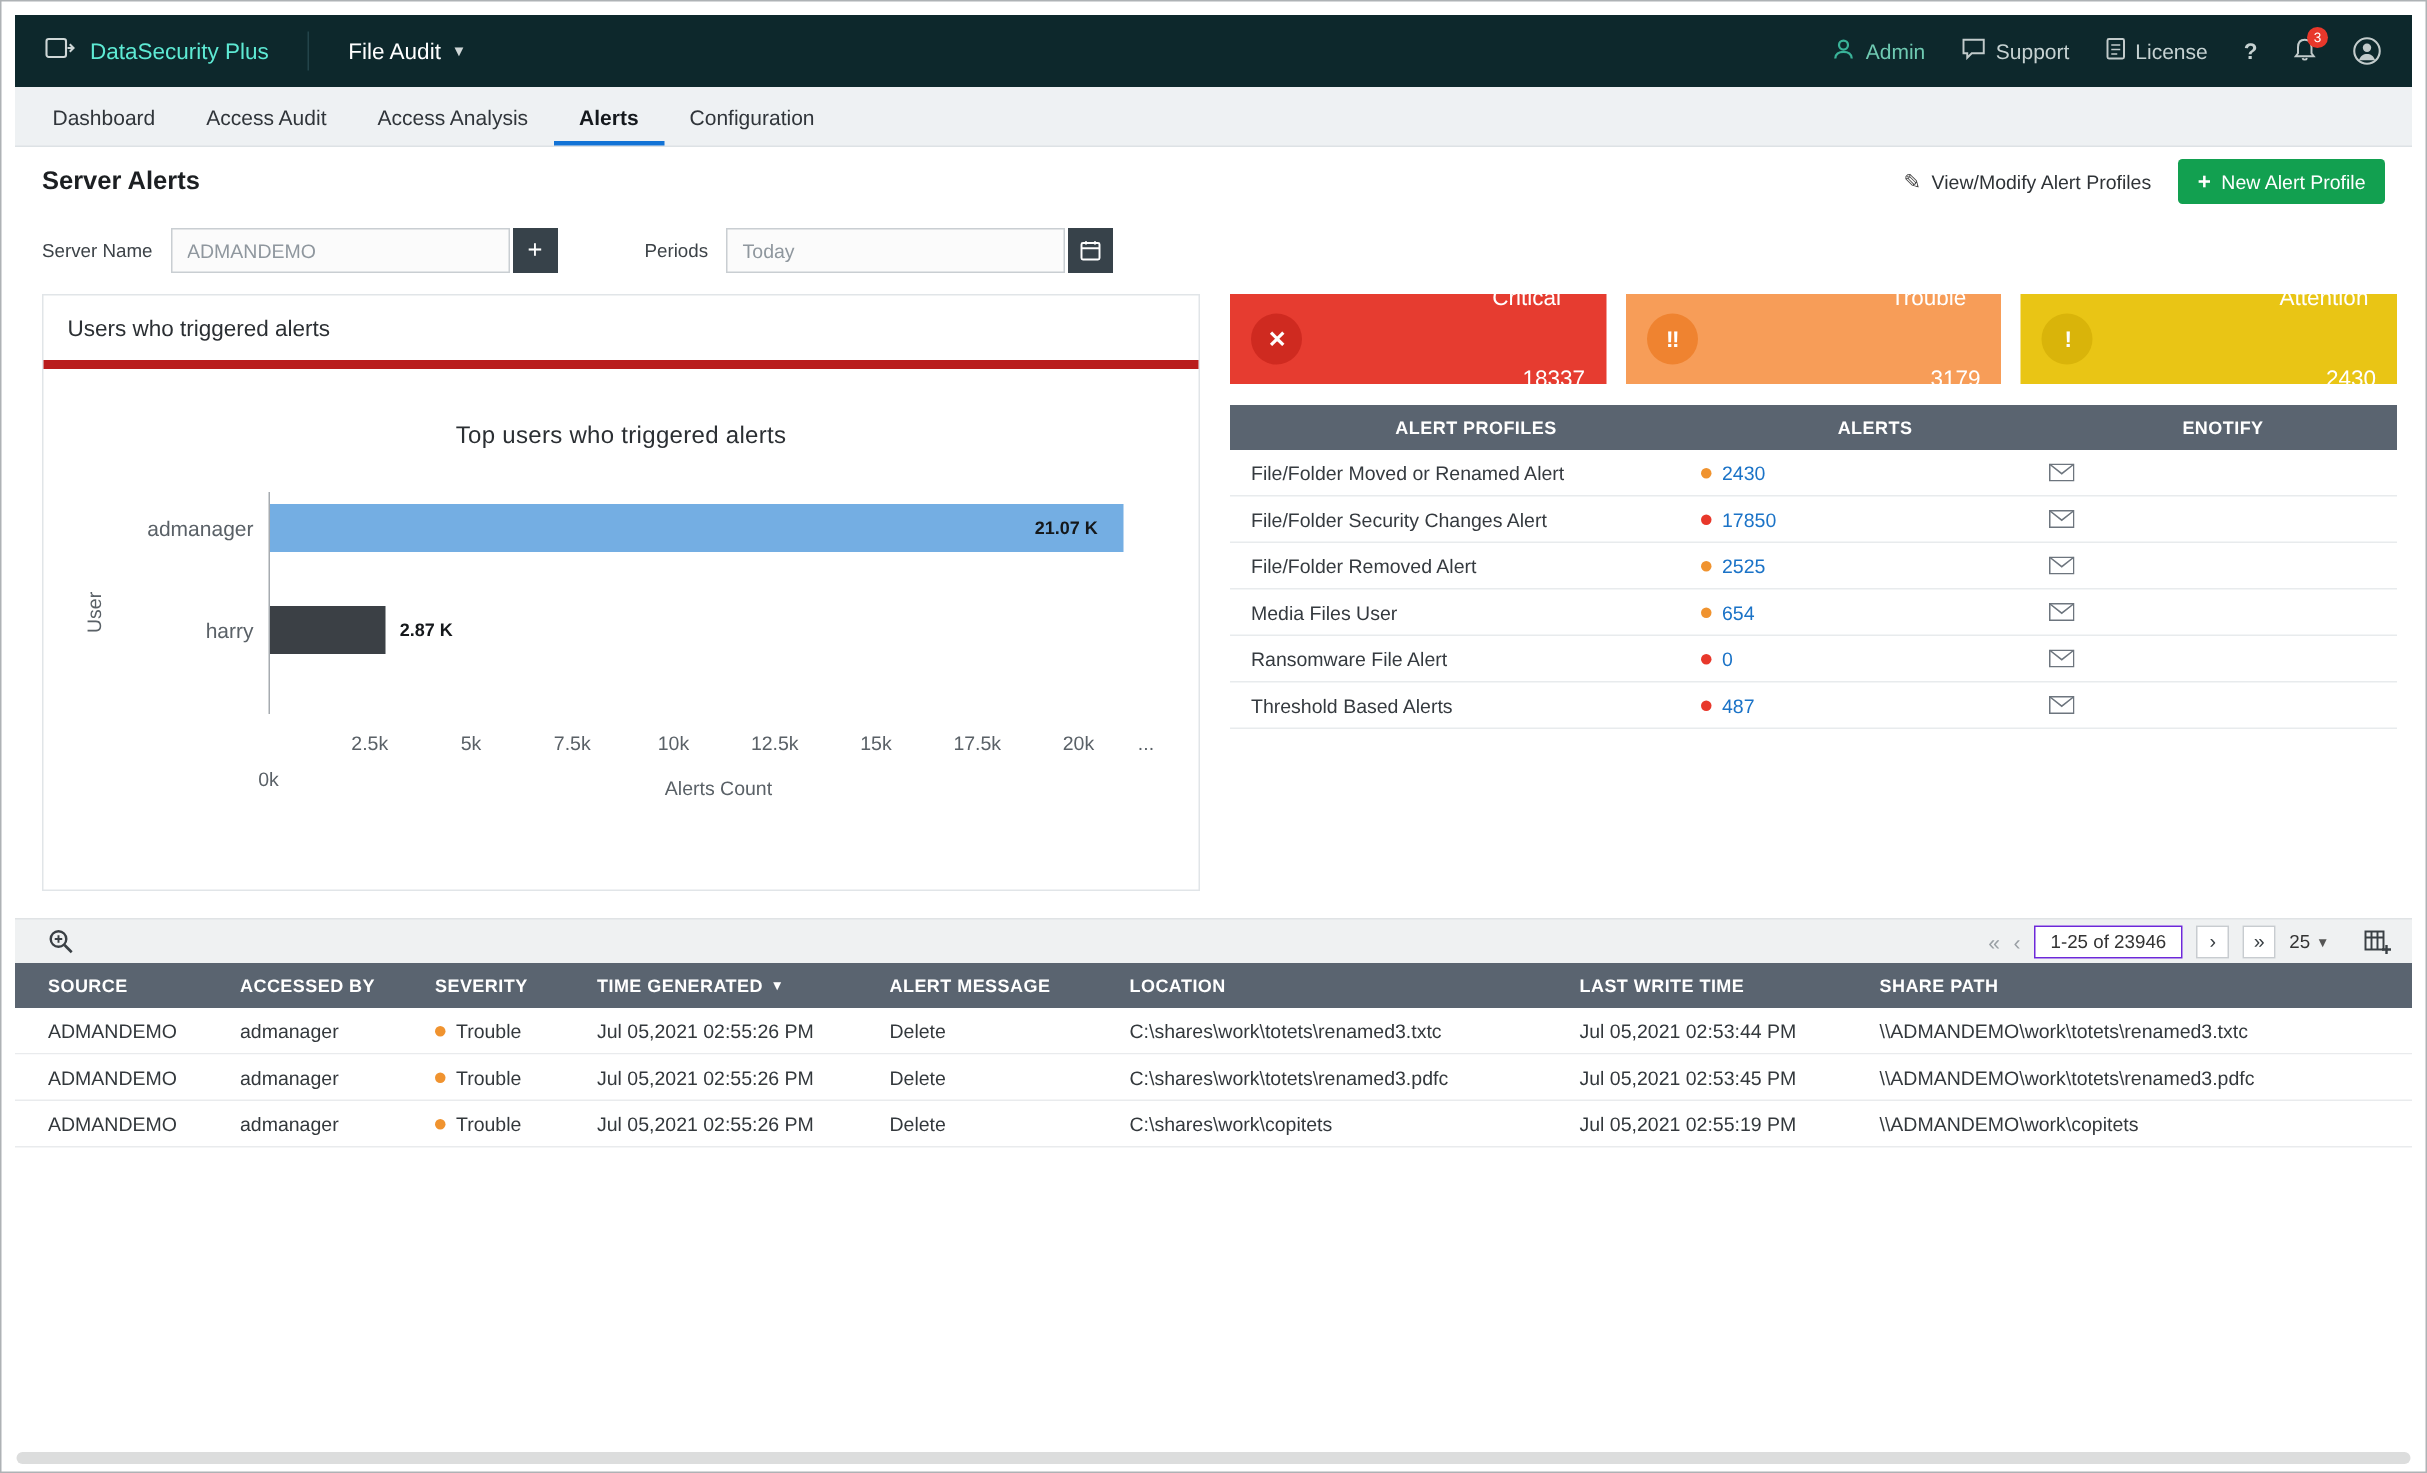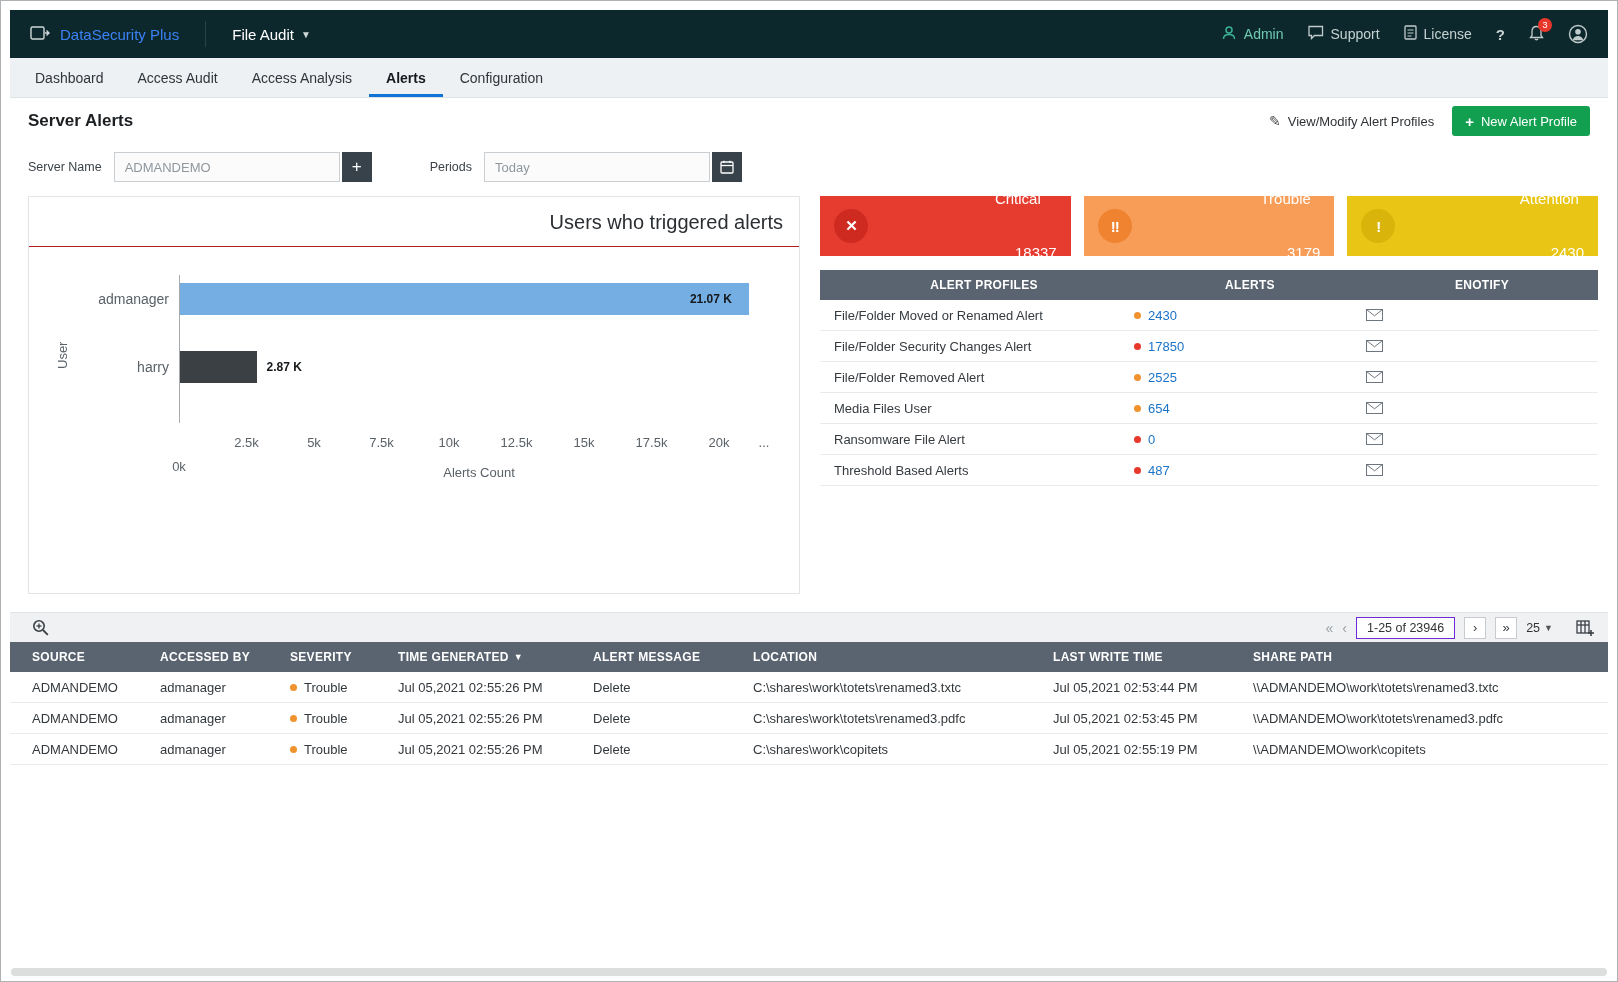--- a/index.html
+++ b/index.html
@@ -5,21 +5,21 @@
   * { box-sizing: border-box; margin: 0; padding: 0; }
   body { margin: 0; background: #fff; font-family: "Liberation Sans", sans-serif; }
 
   .page { width: 1618px; height: 982px; border: 1px solid #aeb2b5; background: #fff;
           padding: 9px; position: relative; overflow: hidden; }
   .app { width: 1598px; height: 956px; position: relative; background: #fff; }
 
   
   .topbar { height: 48px; background: #0d282c; display: flex; align-items: center;
             padding: 0 20px; color: #c6d2d2; }
-  .brand { display: flex; align-items: center; gap: 10px; font-size: 15px; color: #3b82f6; }
+  .brand { display: flex; align-items: center; gap: 10px; font-size: 15px; color: #5eead4; }
   .topbar-sep { width: 1px; height: 26px; background: #23444a; margin: 0 26px; }
   .module { display: flex; align-items: center; gap: 7px; font-size: 15px; color: #fff; cursor: pointer; }
   .module .caret { font-size: 10px; color: #cfd7d7; }
   .topbar-right { margin-left: auto; display: flex; align-items: center; gap: 24px; font-size: 14px; }
   .tb-item { display: inline-flex; align-items: center; gap: 7px; cursor: pointer; }
   .tb-item.admin { color: #6fcab2; }
   .tb-help { font-size: 15px; font-weight: bold; color: #c6d2d2; }
   .tb-bell { position: relative; }
   .badge { position: absolute; top: -7px; right: -8px; background: #e8382b; color: #fff;
            font-size: 9px; min-width: 14px; height: 14px; border-radius: 7px;
@@ -50,21 +50,21 @@
   .input-group input { width: 226px; height: 30px; border: 1px solid #c9ced2; background: #fbfbfb;
                        padding: 0 10px; font-size: 13px; color: #8f979e; outline: none; font-family: inherit; }
   .dark-btn { width: 30px; height: 30px; background: #37424a; color: #fff; border: none;
               display: flex; align-items: center; justify-content: center; cursor: pointer;
               font-size: 17px; margin-left: 2px; }
 
   
   .content { position: relative; height: 420px; }
   .chart-card { position: absolute; left: 18px; top: 6px; width: 772px; height: 398px;
                 border: 1px solid #e1e5e8; background: #fff; }
-  .card-title { font-size: 20px; color: #2b2f33; padding: 14px 16px 12px; border-bottom: 1px solid #b91c1c; text-align: right; }
+  .card-title { font-size: 15px; color: #2b2f33; padding: 14px 16px 12px; border-bottom: 6px solid #b91c1c; }
   .chart-title { text-align: center; font-size: 16px; color: #2b2f33; margin-top: 36px; letter-spacing: .2px; }
   .chart-body { position: relative; height: 240px; margin-top: 26px; }
   .ylab { position: absolute; left: 26px; top: 96px; transform: rotate(-90deg); transform-origin: left top;
           font-size: 13px; color: #5a6167; }
   .cat-label { position: absolute; left: 10px; width: 130px; text-align: right; font-size: 14px; color: #5a6167; }
   .axis-line { position: absolute; left: 150px; top: 2px; height: 148px; width: 1px; background: #a6abb0; }
   .bar { position: absolute; height: 32px; }
   .bar-val { position: absolute; font-size: 12px; font-weight: bold; color: #15181b; top: 9px; }
   .xtick { position: absolute; top: 162px; transform: translateX(-50%); font-size: 13px; color: #5a6167; }
   .xlab { position: absolute; left: 150px; width: 600px; top: 192px; text-align: center;
@@ -228,20 +228,21 @@
               <line x1="10" y1="0.8" x2="10" y2="3" stroke="#fff" stroke-width="1.3"></line>
             </svg>
         </button>
       </span>
     </div>
 
     <div class="content">
 
       <section class="chart-card">
         <div class="card-title">Users who triggered alerts</div>
+        <div class="chart-title">Top users who triggered alerts</div>
         <div class="chart-body" id="chartBody">
           <span class="ylab">User</span>
           <span class="axis-line"></span>
           <span class="xlab">Alerts Count</span>
         <span class="cat-label" style="top: 18px;">admanager</span>
             <div class="bar" style="left: 151px; top: 10px; width: 568.89px; background: rgb(116, 174, 227);"></div>
             <span class="bar-val" style="top: 19px; left: 660.89px;">21.07 K</span>
             <span class="cat-label" style="top: 86px;">harry</span>
             <div class="bar" style="left: 151px; top: 78px; width: 77.49px; background: rgb(59, 64, 69);"></div>
             <span class="bar-val" style="top: 87px; left: 237.49px;">2.87 K</span>

